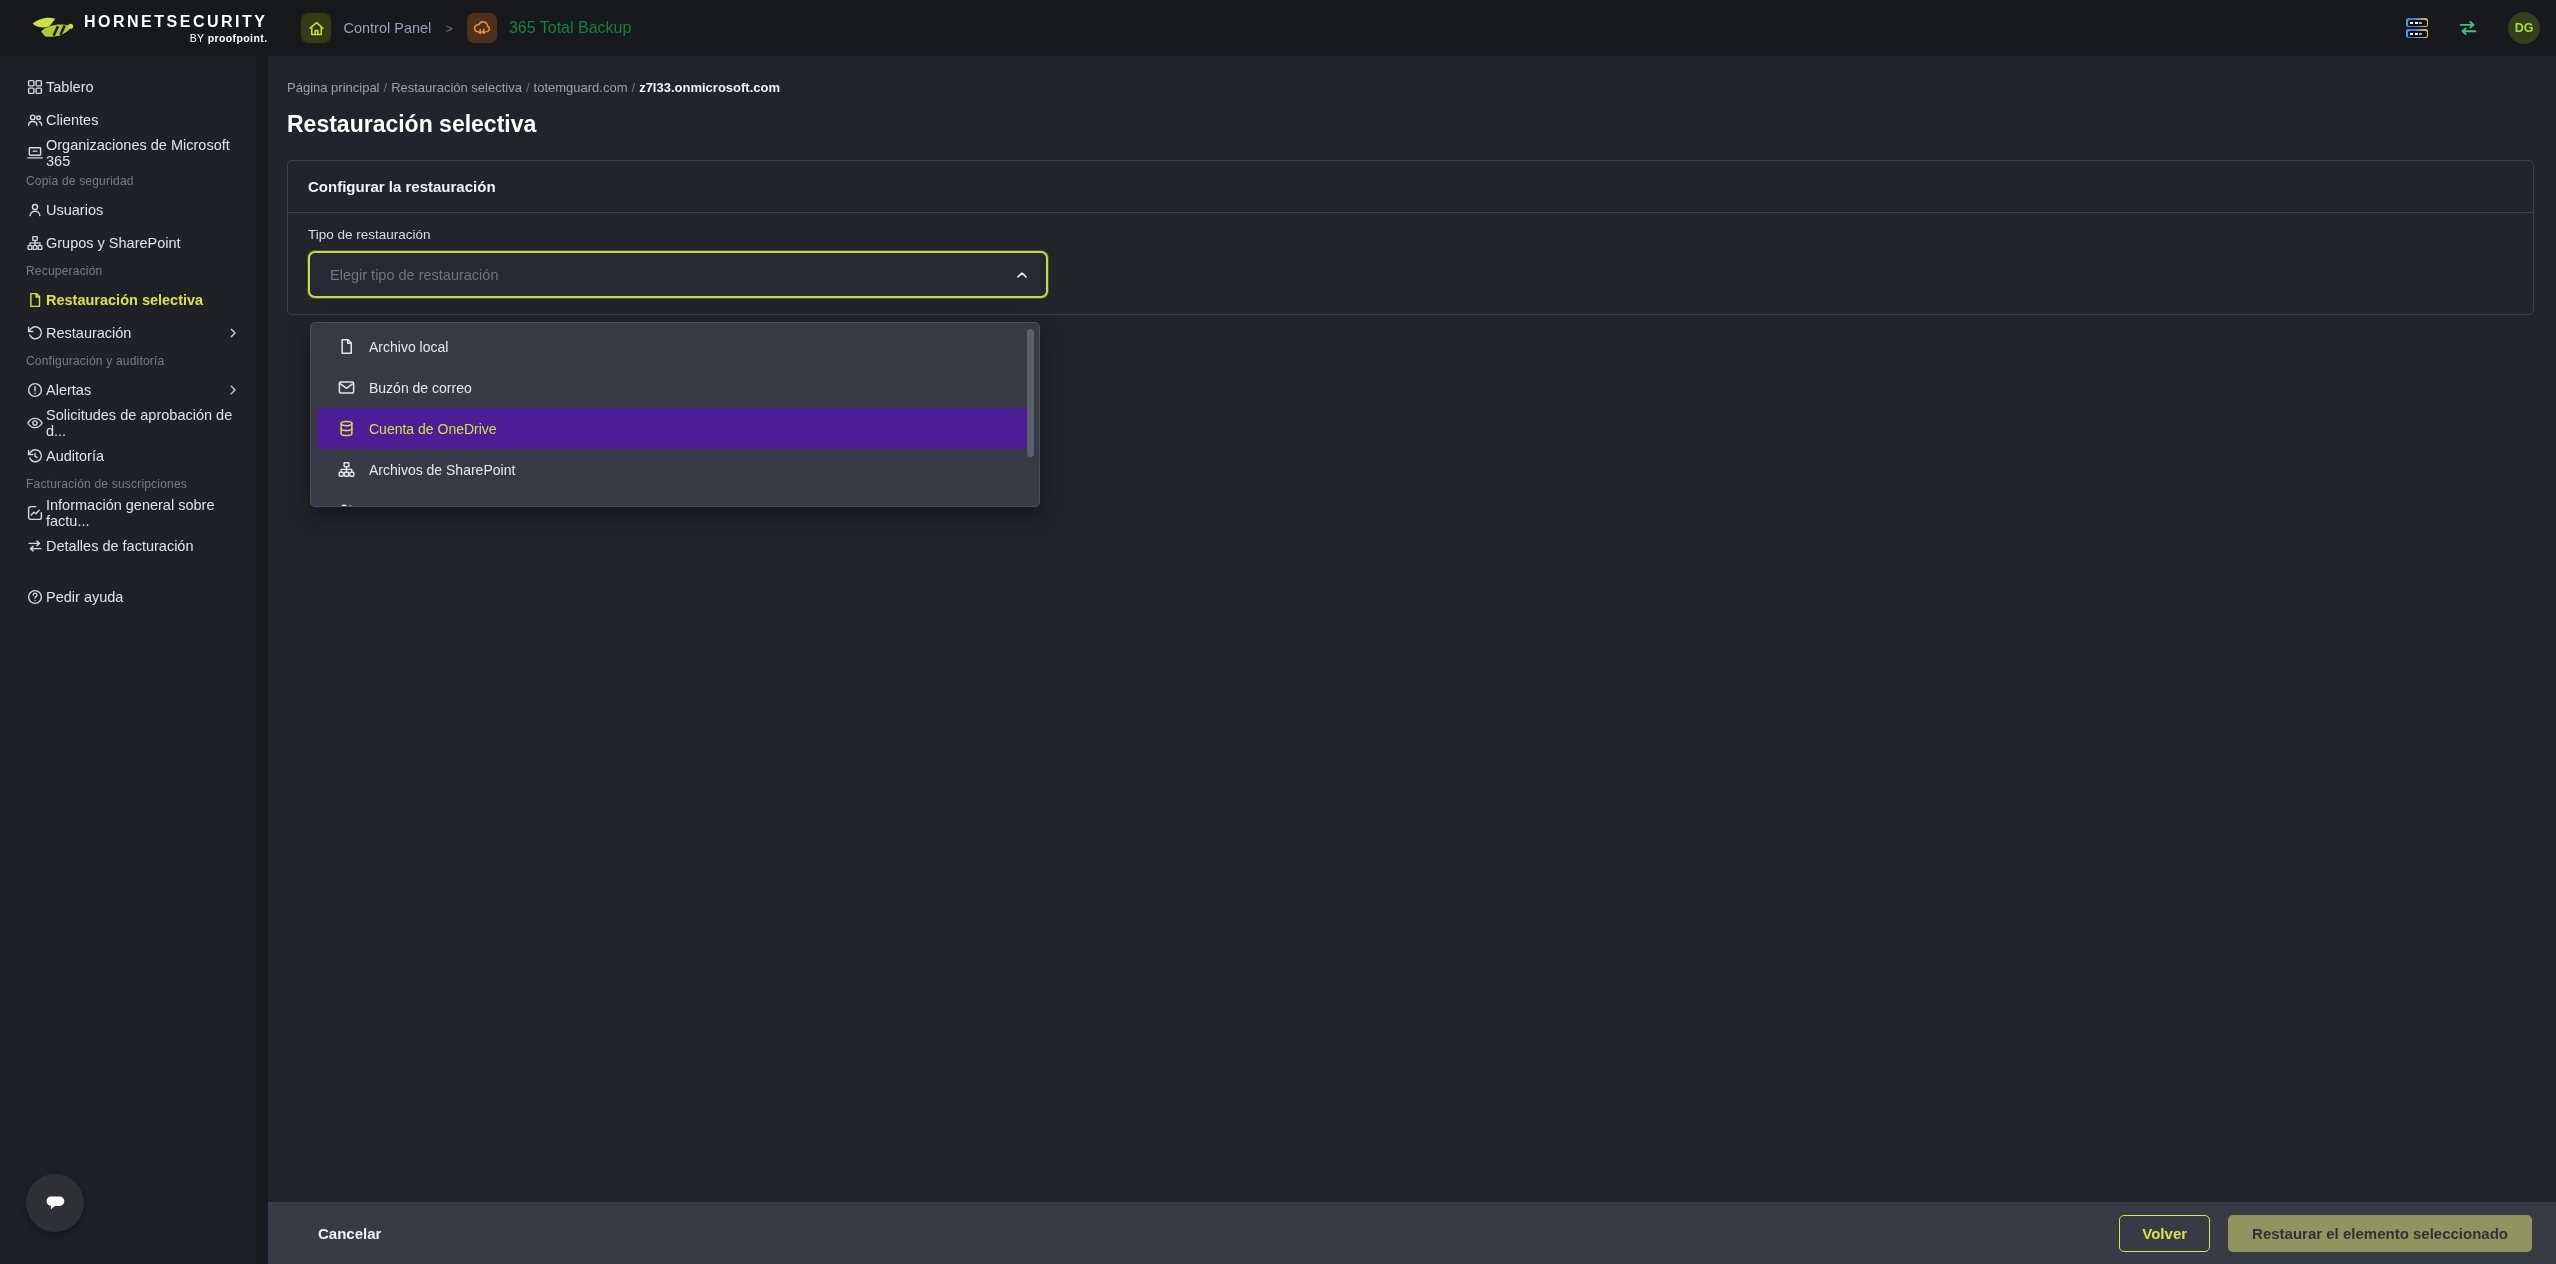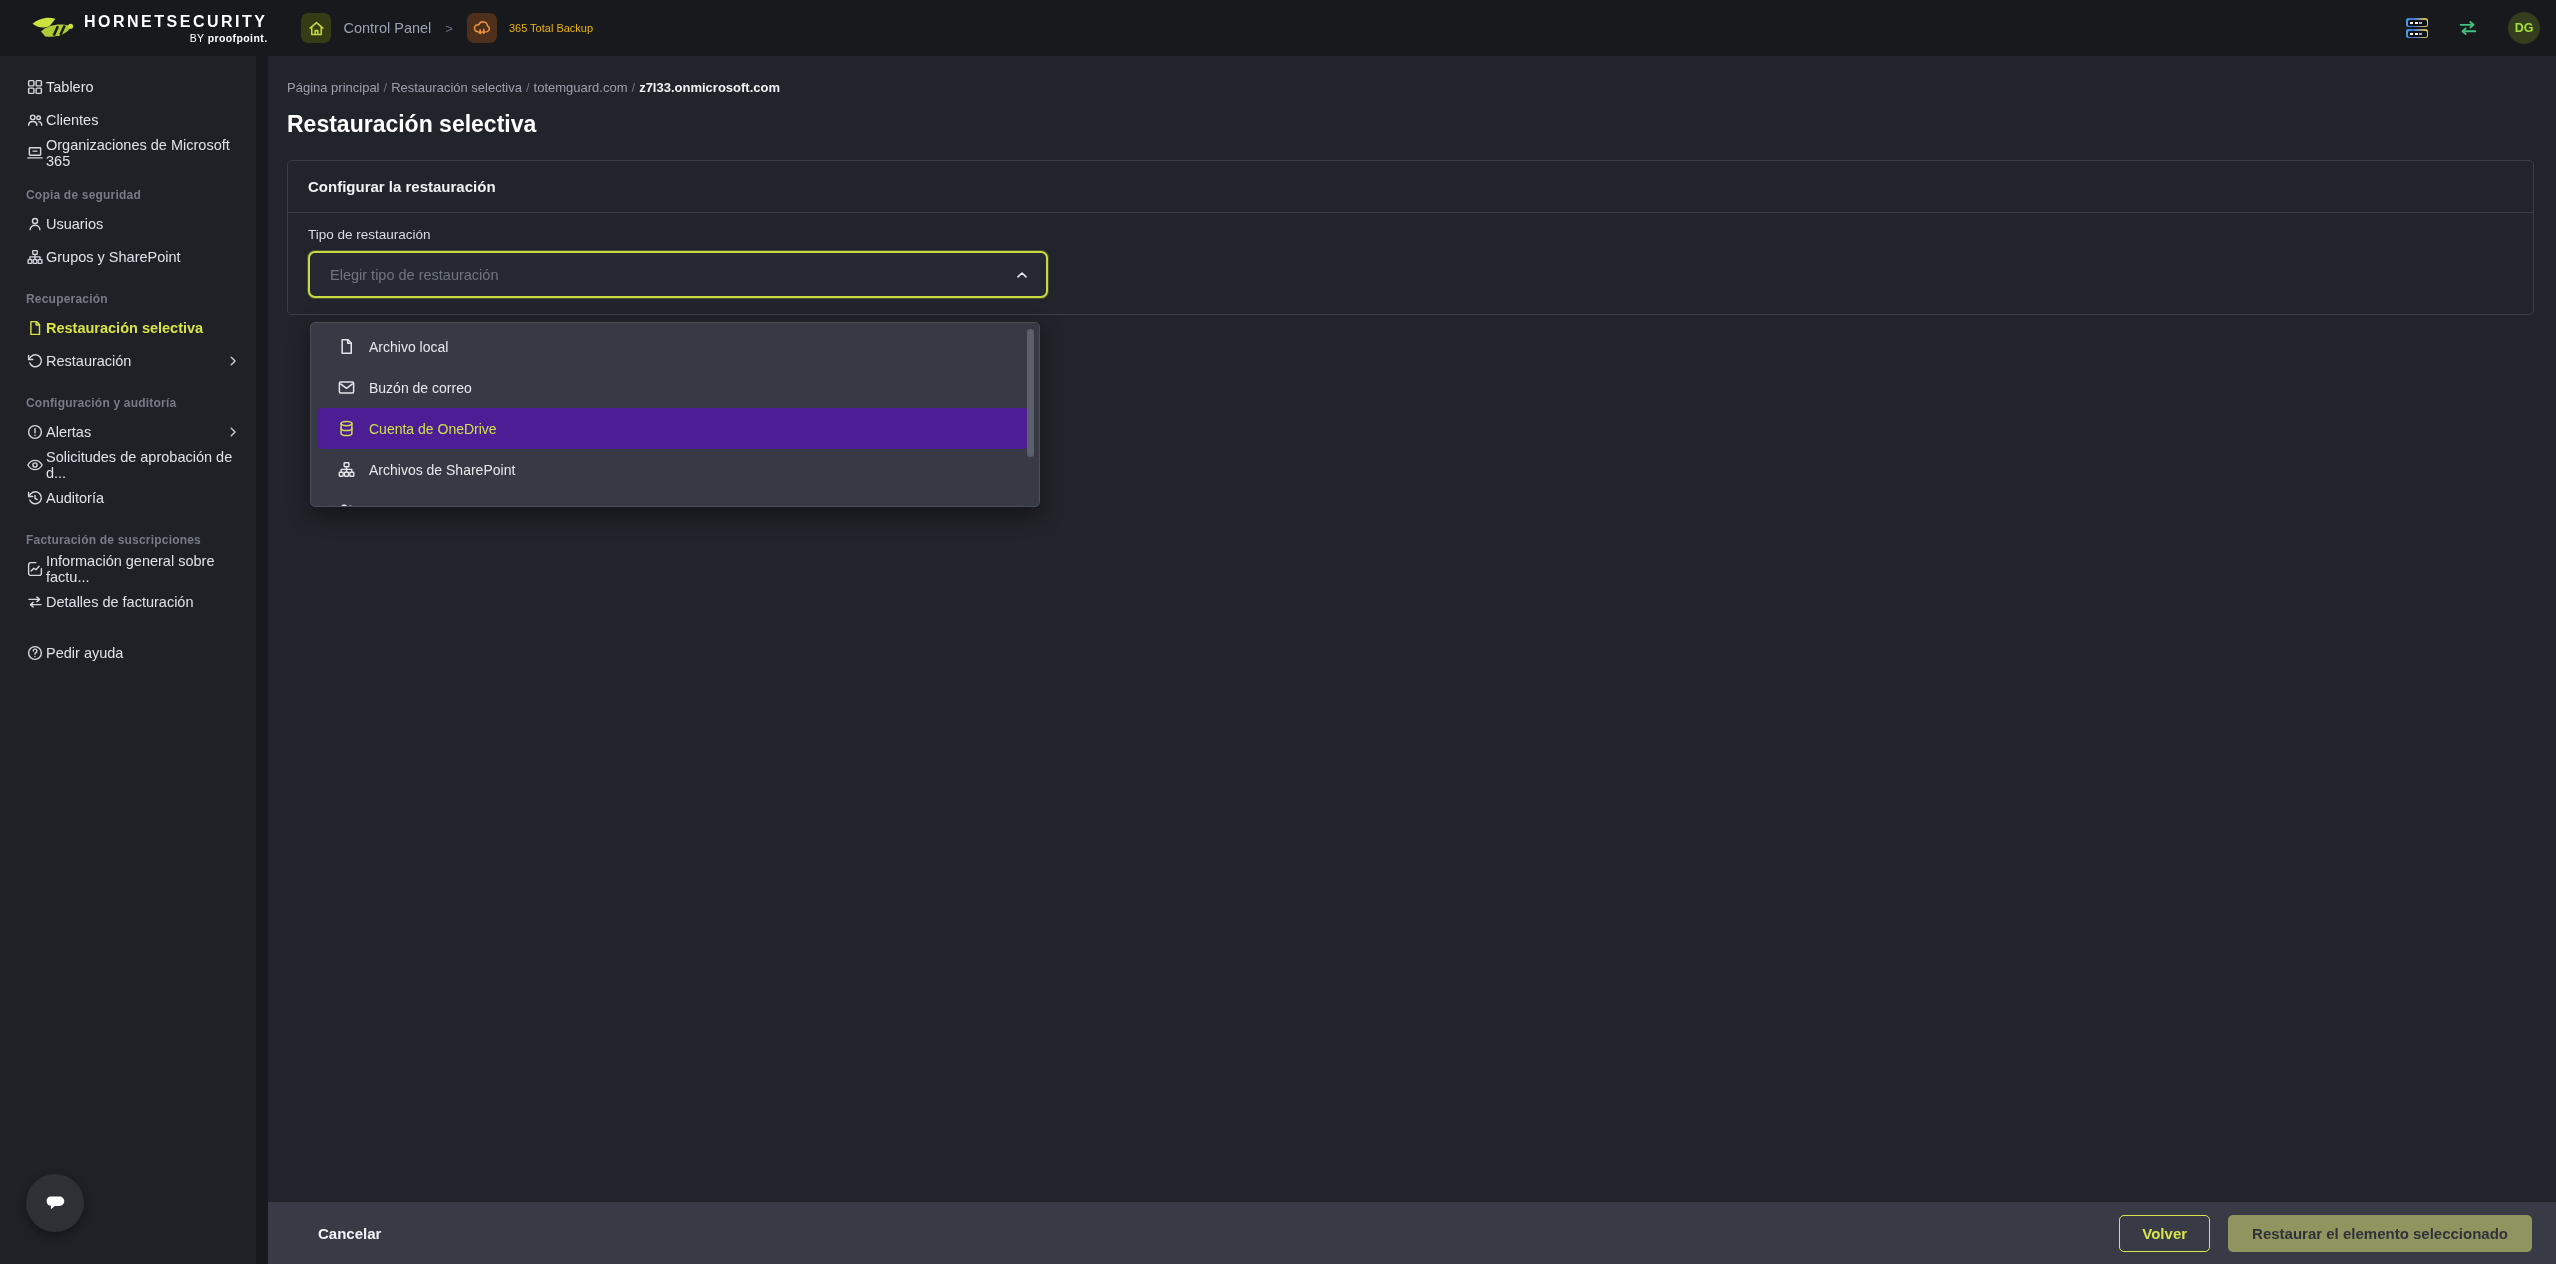--- a/index.html
+++ b/index.html
@@ -23,21 +23,21 @@
 
   .app-nav { display:flex; align-items:center; gap:12px; }
   .icon-tile {
     width:30px; height:30px; border-radius:7px;
     display:flex; align-items:center; justify-content:center; cursor:pointer;
   }
   .tile-home { background:#353c15; }
   .tile-cloud { background:#4d2f1c; }
   .cp-link { color:#98a1b3; font-size:14.5px; cursor:pointer; }
   .cp-sep { color:#6d727e; font-size:13px; margin:0 2px; }
-  .app-name { color:#eab308; font-size:11px; }
+  .app-name { color:#15803d; font-size:16px; }
 
   .topbar-right { margin-left:auto; display:flex; align-items:center; gap:28px; }
   .srv { display:flex; flex-direction:column; gap:2px; cursor:pointer; }
   .srv-row {
     width:22px; height:9px; border-radius:2.5px; position:relative;
     background:linear-gradient(90deg,#4aa3e8 0%,#3a6fd8 30%,#e8c53a 100%);
   }
   .srv-row::before {
     content:""; position:absolute; inset:1.5px; border-radius:1.5px; background:#101217;
   }
@@ -58,22 +58,22 @@
   }
   .nav-item {
     height:33px; display:flex; align-items:center; gap:2px;
     padding:0 16px 0 26px; cursor:pointer; color:#dfe2e8; font-size:14.5px;
   }
   .nav-item .nicon { color:#d4d7dd; display:flex; }
   .nav-item.active { color:#d7e345; font-weight:bold; }
   .nav-item.active .nicon { color:#d7e345; }
   .nav-chev { margin-left:auto; color:#c9ccd3; display:flex; }
   .nav-section {
-    padding:0 16px 0 26px; margin-top:14px; height:24px; line-height:24px;
-    color:#767b88; font-size:12px; font-weight:bold; letter-spacing:.2px;
+    padding:0 16px 0 26px; height:24px; line-height:24px;
+    color:#767b88; font-size:12px; font-weight:normal; letter-spacing:.2px;
   }
   .nav-gap { margin-top:18px; }
 
   
   .content {
     position:absolute; top:56px; left:268px; right:0; bottom:0;
     background:#22242b; padding:24px 22px 0 19px;
   }
   .breadcrumb { display:flex; align-items:center; gap:4px; font-size:13px; }
   .crumb { color:#9aa0ab; cursor:pointer; }

